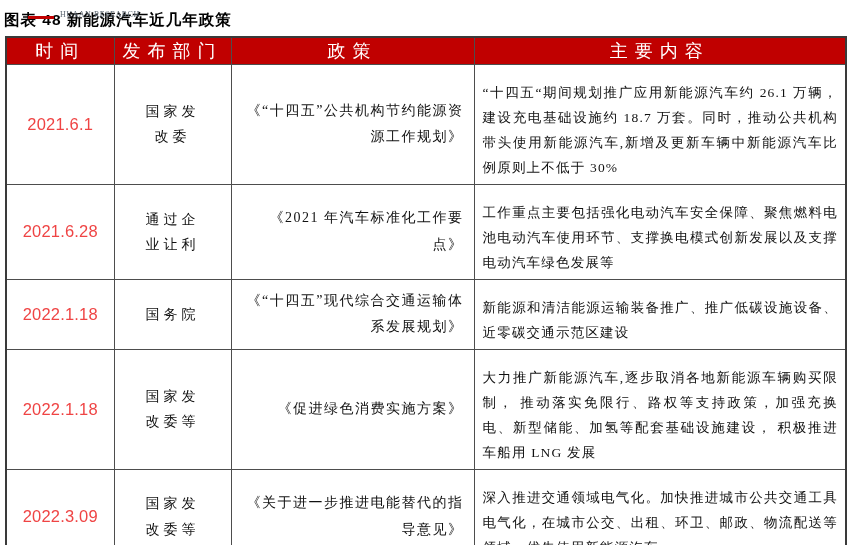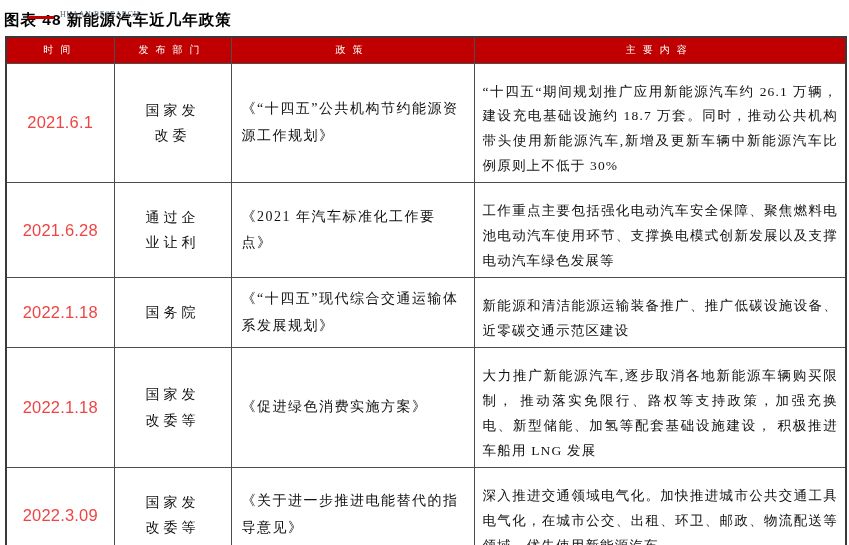--- a/index.html
+++ b/index.html
@@ -40,38 +40,38 @@
     width: 840px; margin-left: 5px;
     border: 2px solid #3a3a3a;
   }
   table.policy th, table.policy td {
     border: 1px solid #4d4d4d;
     vertical-align: middle;
     overflow: hidden;
   }
   thead th {
     background: #c00000; color: #ffffff;
-    font-weight: normal; font-size: 10px;
-    letter-spacing: 7px; height: 26px;
+    font-weight: normal; font-size: 18px;
+    letter-spacing: 7px; height: 20px;
     border-bottom: 1.5px solid #3a3a3a;
   }
   tbody tr:last-child td { border-bottom: 2px solid #222222; }
 
   td.c-date {
     font-family: "Liberation Sans", sans-serif;
     font-size: 16.5px; text-align: center; color: #ef4444;
     letter-spacing: 0.2px;
     margin-top: 48px;
   }
   td.c-dept {
     font-size: 14px; text-align: center;
     letter-spacing: 4px; line-height: 1.8; padding: 2px 23px;
   }
   td.c-policy {
-    font-size: 14px; text-align: left;
+    font-size: 14px; text-align: right;
     letter-spacing: 1.5px; line-height: 1.9; padding: 2px 10px;
   }
   td.c-content {
     font-size: 13.5px; text-align: justify;
     letter-spacing: 1.2px; line-height: 1.85; padding: 16px 7px 3px 8px;
   }
   tr.rh1 { height: 107px; }
   tr.rh2 { height: 70px; }
   tr.rh3 { height: 53px; }
   tr.rh4 { height: 50px; }

